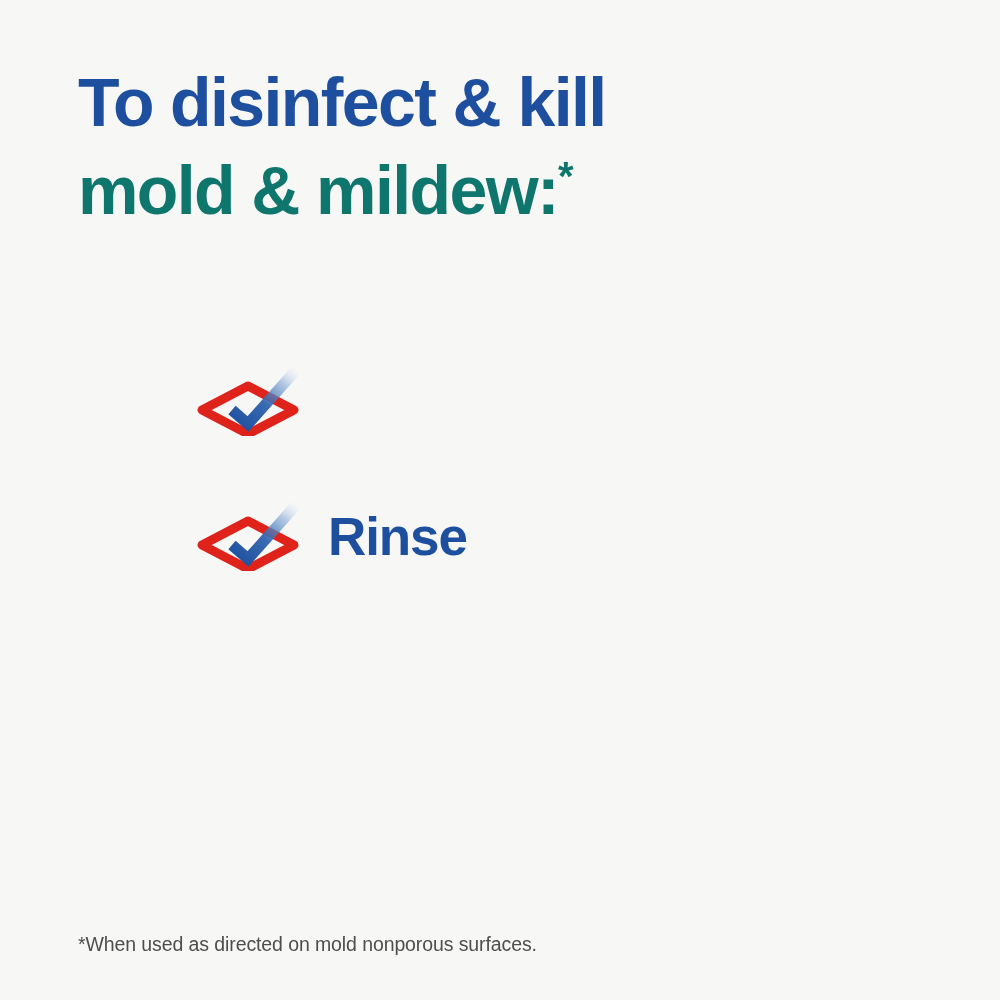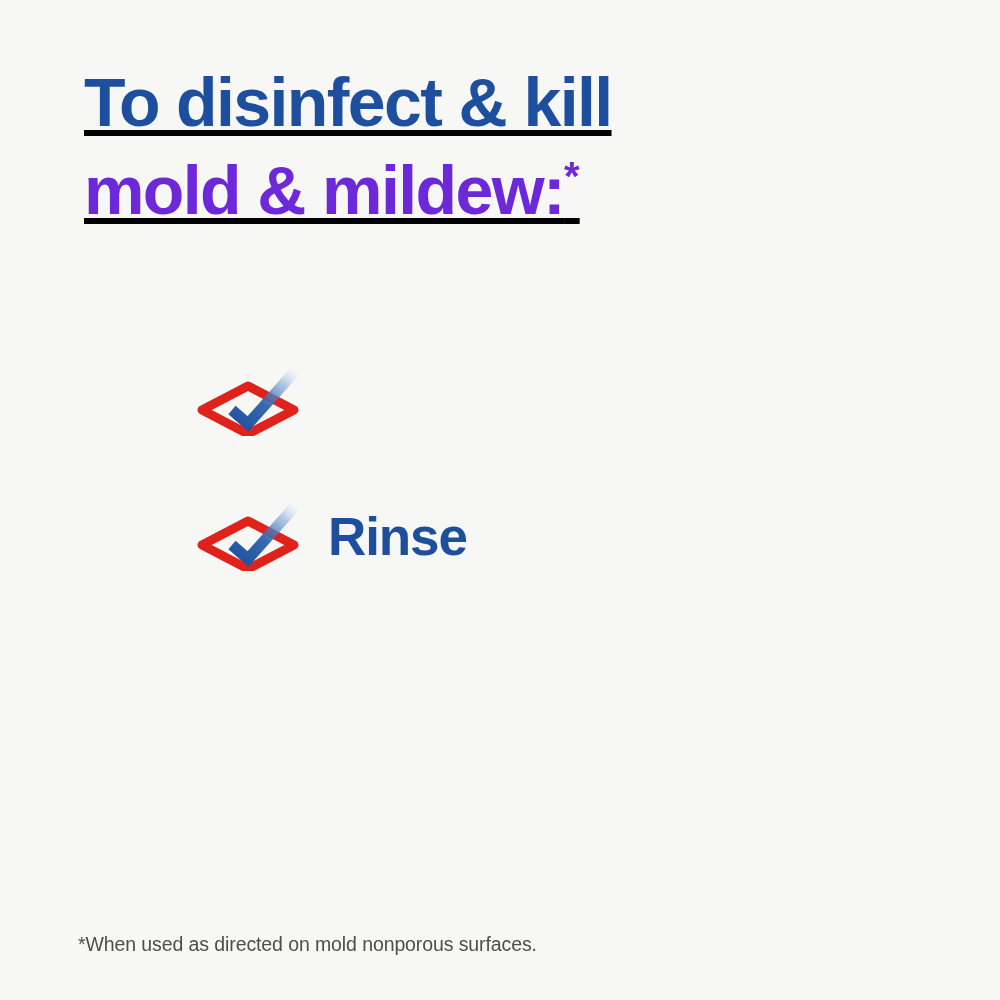--- a/index.html
+++ b/index.html
@@ -19,39 +19,38 @@
     position: relative;
     width: 1000px;
     height: 1000px;
     background: #f7f7f6;
     box-sizing: border-box;
   }
 
   
   .heading {
     position: absolute;
-    left: 84px;
+    left: 78px;
     top: 58px;
     width: 840px;
-    text-decoration: underline;
   }
   .heading-line {
     display: block;
     font-weight: 700;
     font-size: 68px;
     line-height: 1.30;
     letter-spacing: -1.6px;
     white-space: nowrap;
     font-family: "Liberation Sans", sans-serif;
   }
   .heading-line-1 {
     color: #1d4f9e;
   }
   .heading-line-2 {
-    color: #6d28d9;
+    color: #0f766e;
   }
   .heading-asterisk {
     font-size: 40px;
     vertical-align: super;
     line-height: 0;
     letter-spacing: 0;
   }
 
   
   .steps {

